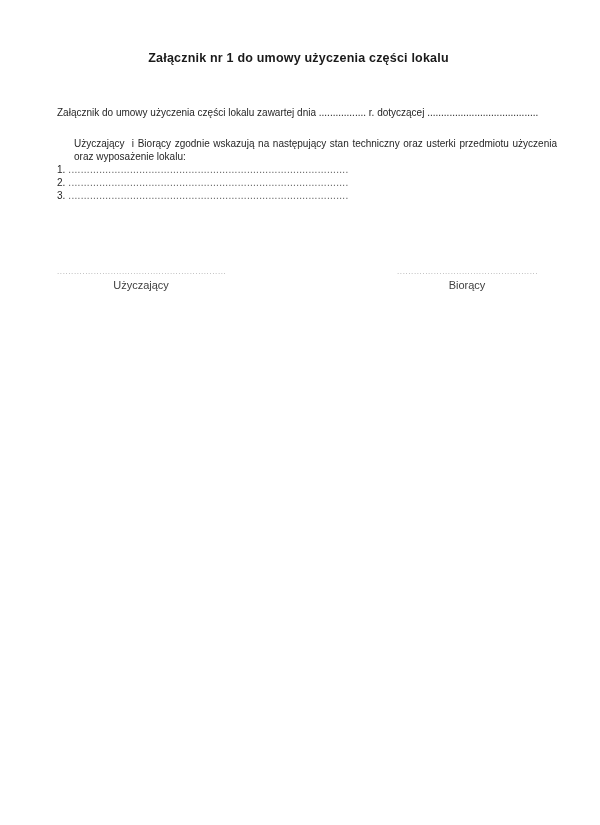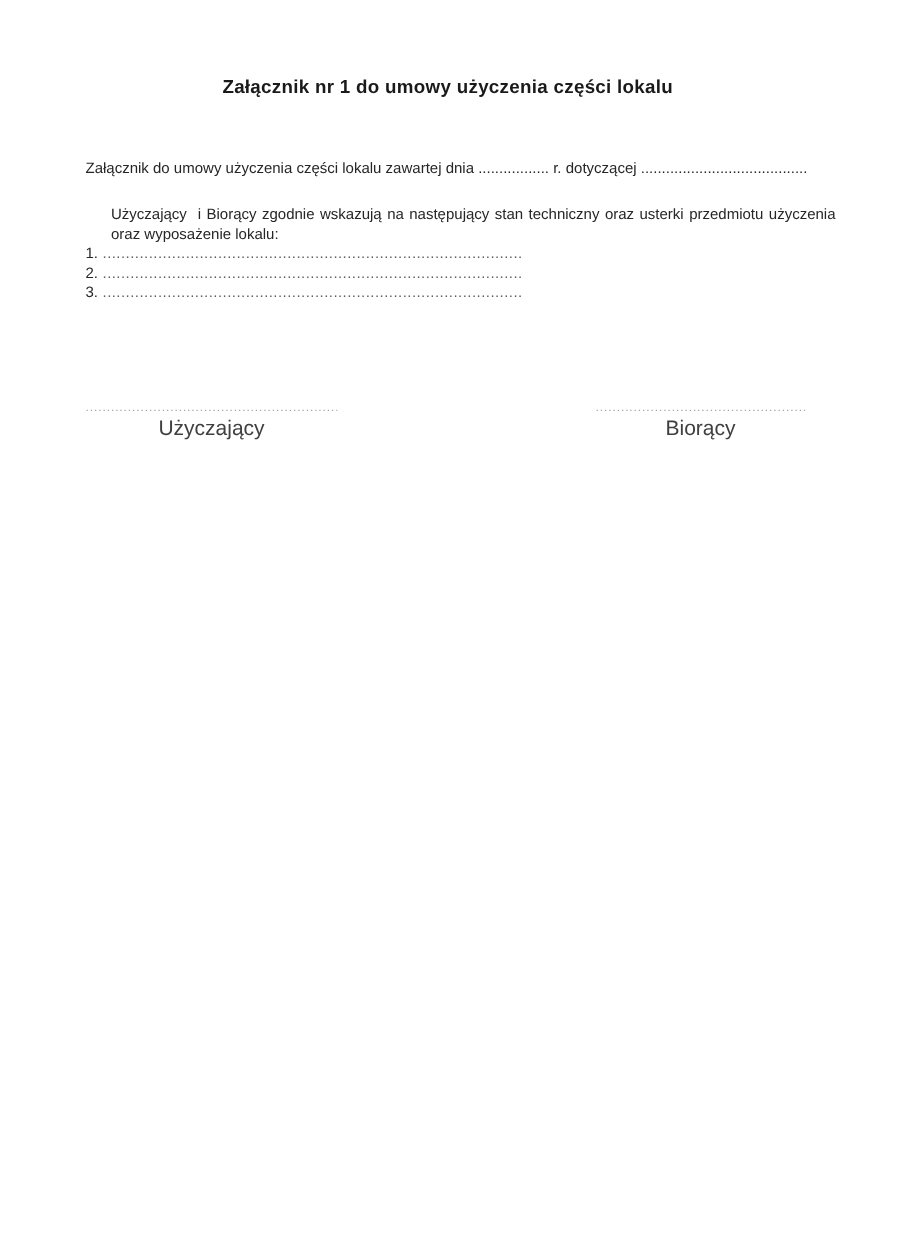--- a/index.html
+++ b/index.html
@@ -88,21 +88,21 @@
     font-size: 8px;
     line-height: 8px;
     letter-spacing: 0.6px;
     color: #a0a0a0;
     white-space: nowrap;
     overflow: hidden;
     text-align: left;
   }
   .sig-label {
     margin-top: 3px;
-    font-size: 14px;
+    font-size: 11px;
     line-height: 13px;
     color: #404040;
   }
 </style>
 </head>
 <body>
 
 <div class="page">
 
   <div class="doc-title">Załącznik nr 1 do umowy użyczenia części lokalu</div>

